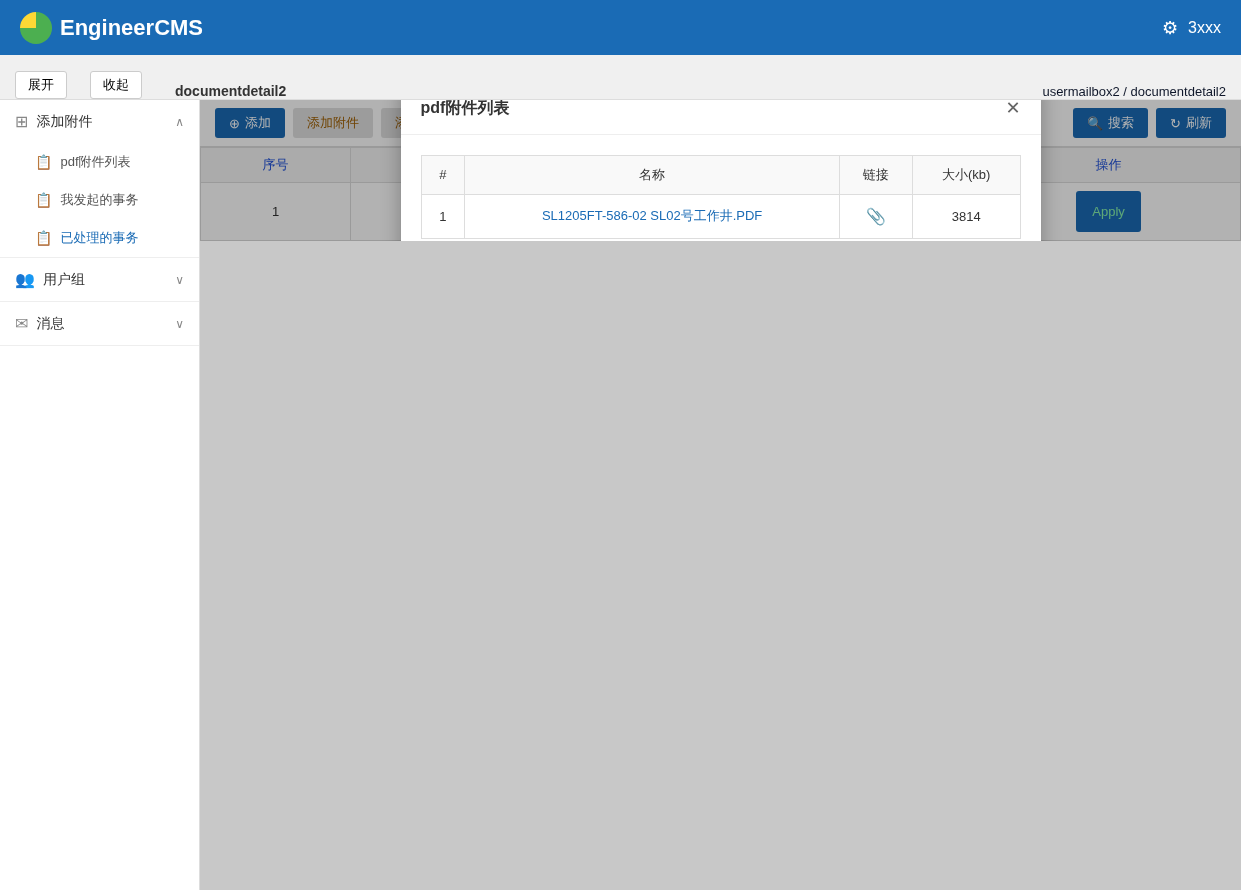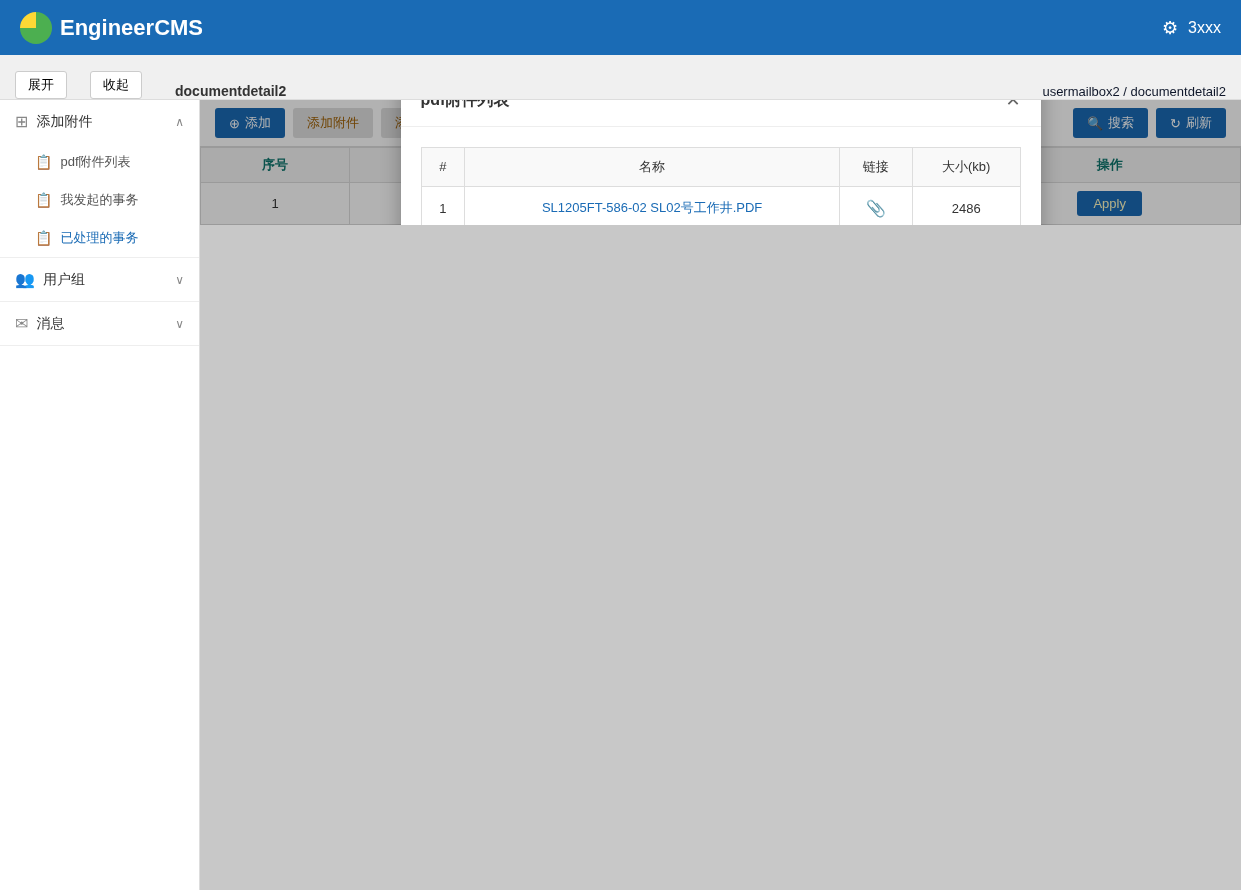--- a/index.html
+++ b/index.html
@@ -175,34 +175,34 @@
     table {
       width: 100%;
       border-collapse: collapse;
       font-size: 13px;
     }
     th {
       background: #f5f5f5;
       border: 1px solid #ddd;
       padding: 8px 12px;
       text-align: center;
-      color: #0f766e;
-      font-weight: bold;
+      color: #1d4ed8;
+      font-weight: normal;
     }
     td {
       border: 1px solid #ddd;
       padding: 8px 12px;
       text-align: center;
       color: #333;
     }
     .btn-apply {
       background: #1a6bb5;
-      color: #fef9c3;
+      color: #86efac;
       border: none;
-      padding: 5px 16px;
+      padding: 13px 16px;
       border-radius: 3px;
       font-size: 13px;
       cursor: pointer;
     }
     .select-arrow {
       border: 1px solid #ccc;
       padding: 3px 8px;
       font-size: 12px;
       cursor: pointer;
     }
@@ -428,21 +428,21 @@
               </thead>
               <tbody>
                 <tr>
                   <td>1</td>
                   <td>
                     <a href="#" class="file-link">SL1205FT-586-02 SL02号工作井.PDF</a>
                   </td>
                   <td>
                     <span class="paperclip">📎</span>
                   </td>
-                  <td>2486</td>
+                  <td>3814</td>
                 </tr>
               </tbody>
             </table>
           </div>
         </div>
       </div>
 
     </div>
   </div>
 </div>

